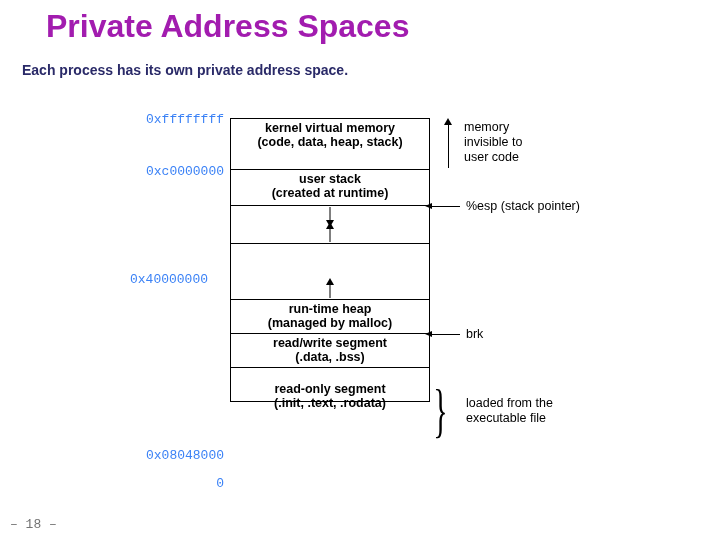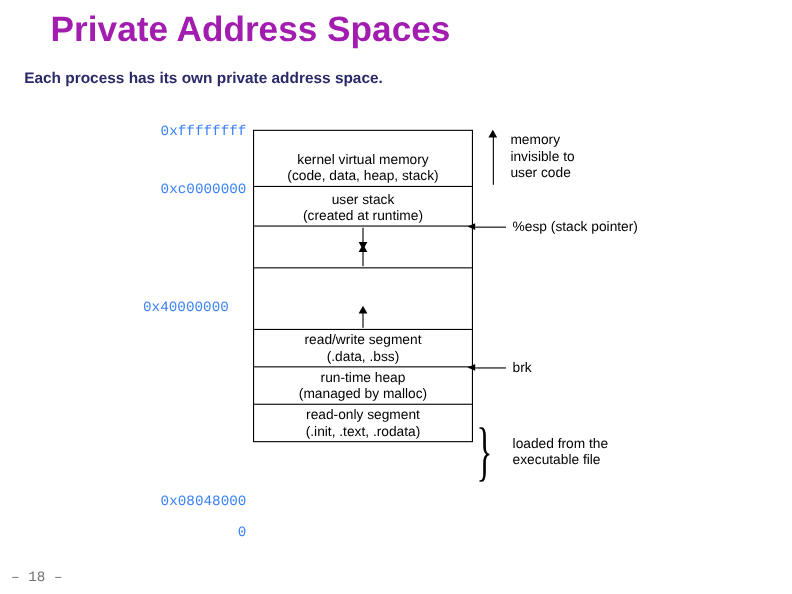--- a/index.html
+++ b/index.html
@@ -50,24 +50,25 @@
     position: absolute;
     left: 230px;
     width: 200px;
     border: 1px solid #000;
   }
   .mem div.row {
     border-top: 1px solid #000;
     text-align: center;
     font-size: 12.5px;
     display: flex;
-    align-items: flex-end;
+    align-items: flex-start;
     justify-content: center;
     line-height: 1.15;
     padding: 2px 4px;
+    font-weight: bold;
   }
   .mem div.row:first-child { border-top: none; }
   .kernel { height: 50px; }
   .ustack { height: 36px; }
   .gap1   { height: 38px; position: relative; }
   .mmap   { height: 34px; }
   .gap2   { height: 56px; position: relative; }
   .heap   { height: 34px; }
   .rw     { height: 34px; }
   .ro     { height: 34px; }
@@ -175,30 +176,30 @@
       <span style="white-space:pre-line;">user stack
 (created at runtime)</span>
     </div>
   <div class="row gap1">
     <span class="arrow-down" style="top:1px;"></span>
     <span class="arrow-up" style="bottom:1px;"></span>
   </div>
   <div class="row gap2">
     <span class="arrow-up" style="bottom:1px;"></span>
   </div>
+  <div class="row heap">
+      <span style="white-space:pre-line;">run-time heap
+(managed by malloc)</span>
+    </div>
   <div class="row rw">
       <span style="white-space:pre-line;">read/write segment
 (.data, .bss)</span>
     </div>
-  <div class="row heap">
-      <span style="white-space:pre-line;">run-time heap
-(managed by malloc)</span>
-    </div>
   <div class="row ro">
-      <span style="white-space:pre-line;">read-only segment
+      <span style="white-space:pre-line;margin-top:12px;">read-only segment
 (.init, .text, .rodata)</span>
     </div>
 </div>
 
 <div class="vline" style="left:448px; top:124px; height:44px;"></div>
 <div class="uphead" style="left:444px; top:118px;"></div>
 <div class="note" style="left:464px; top:120px; white-space:pre-line;">memory
 invisible to
 user code</div>
 

